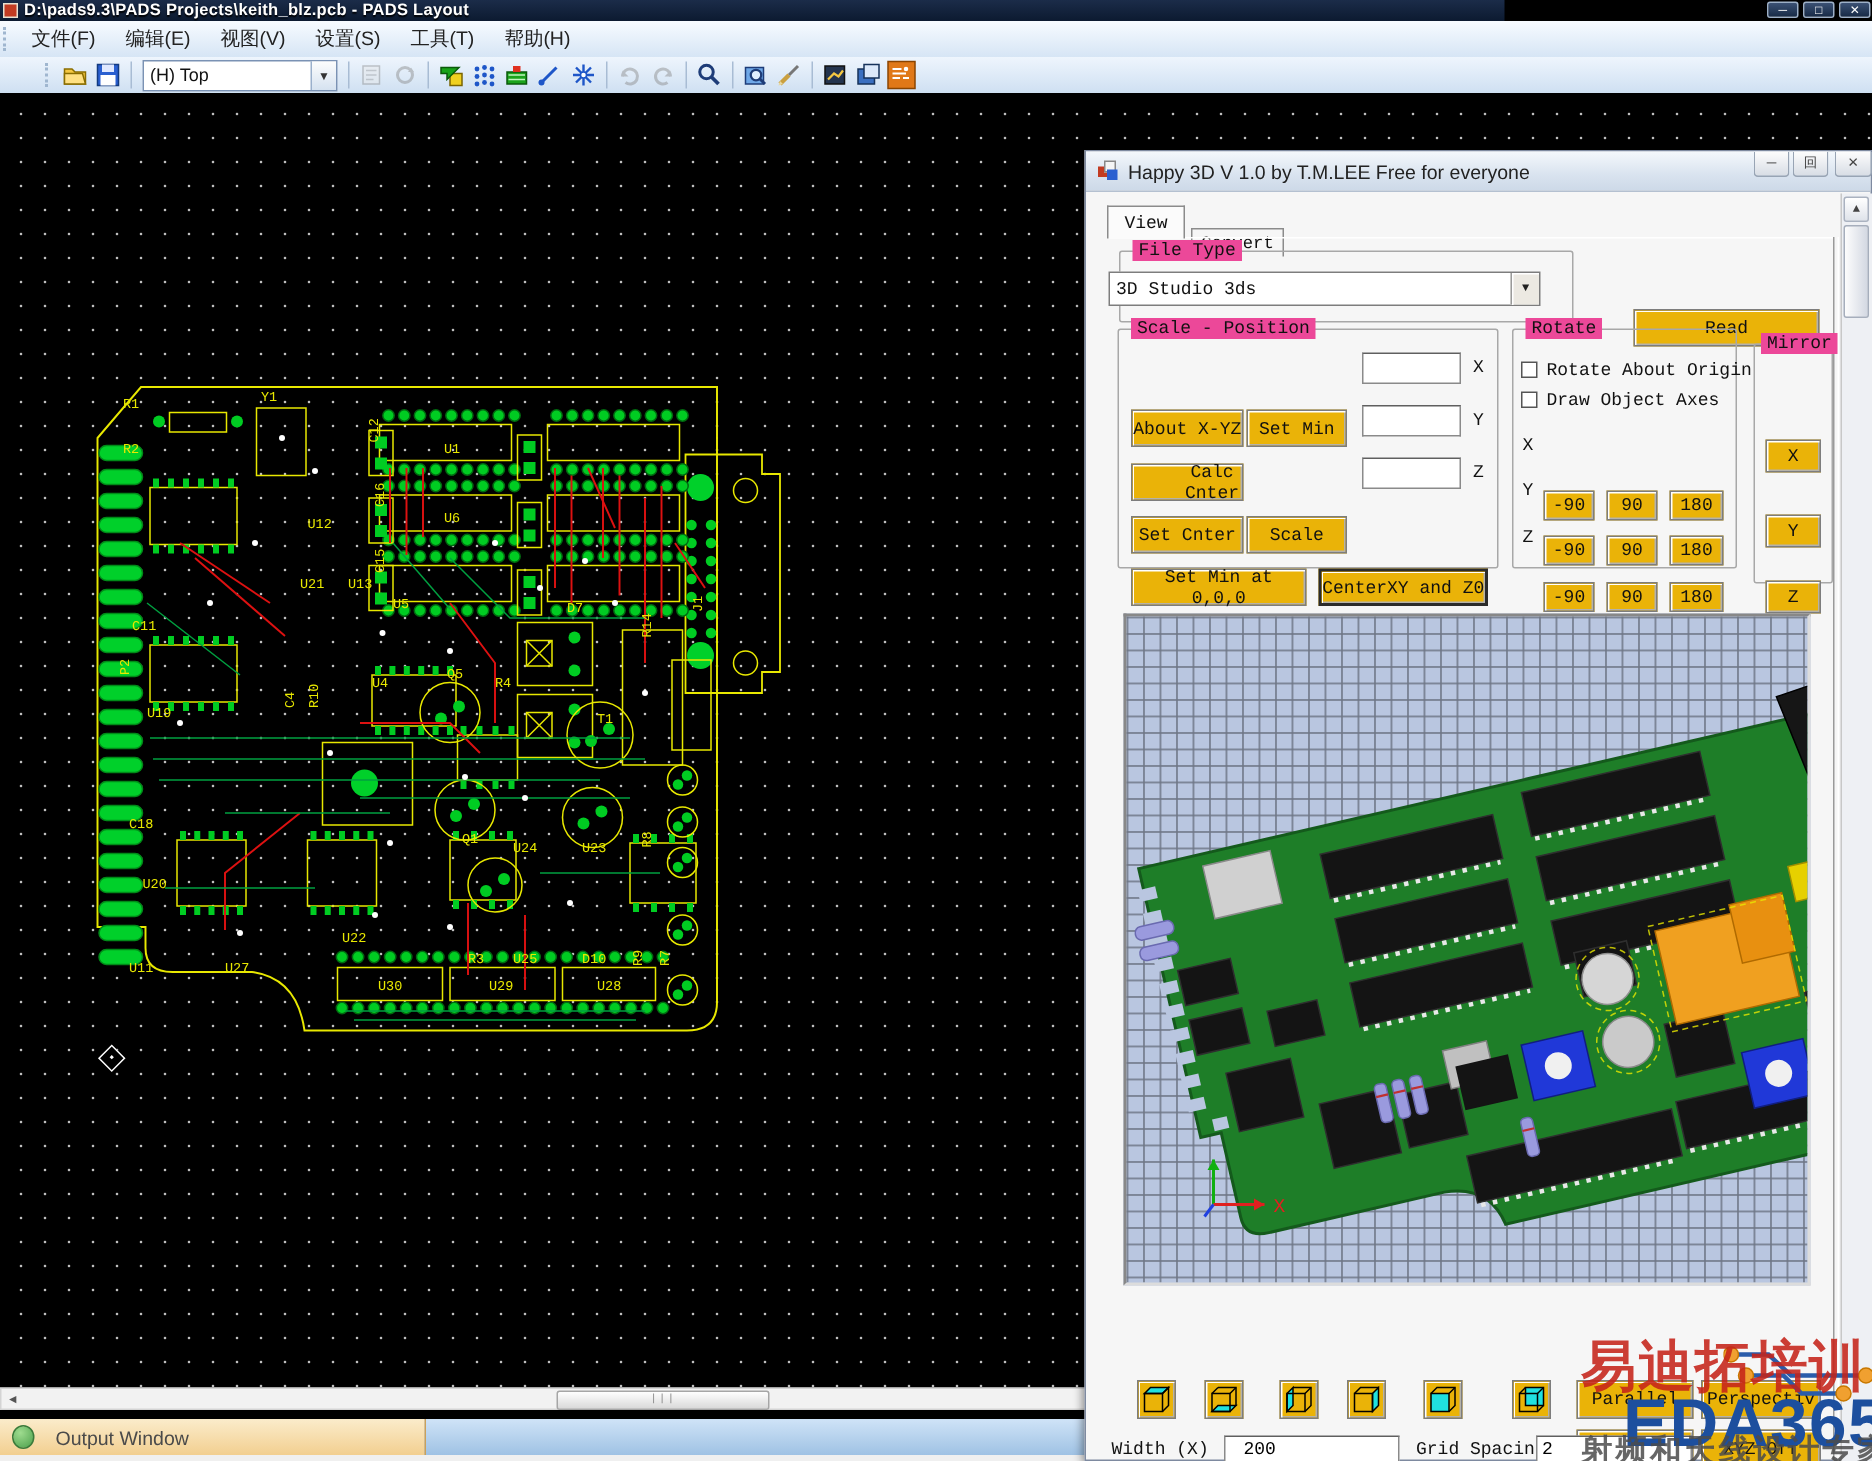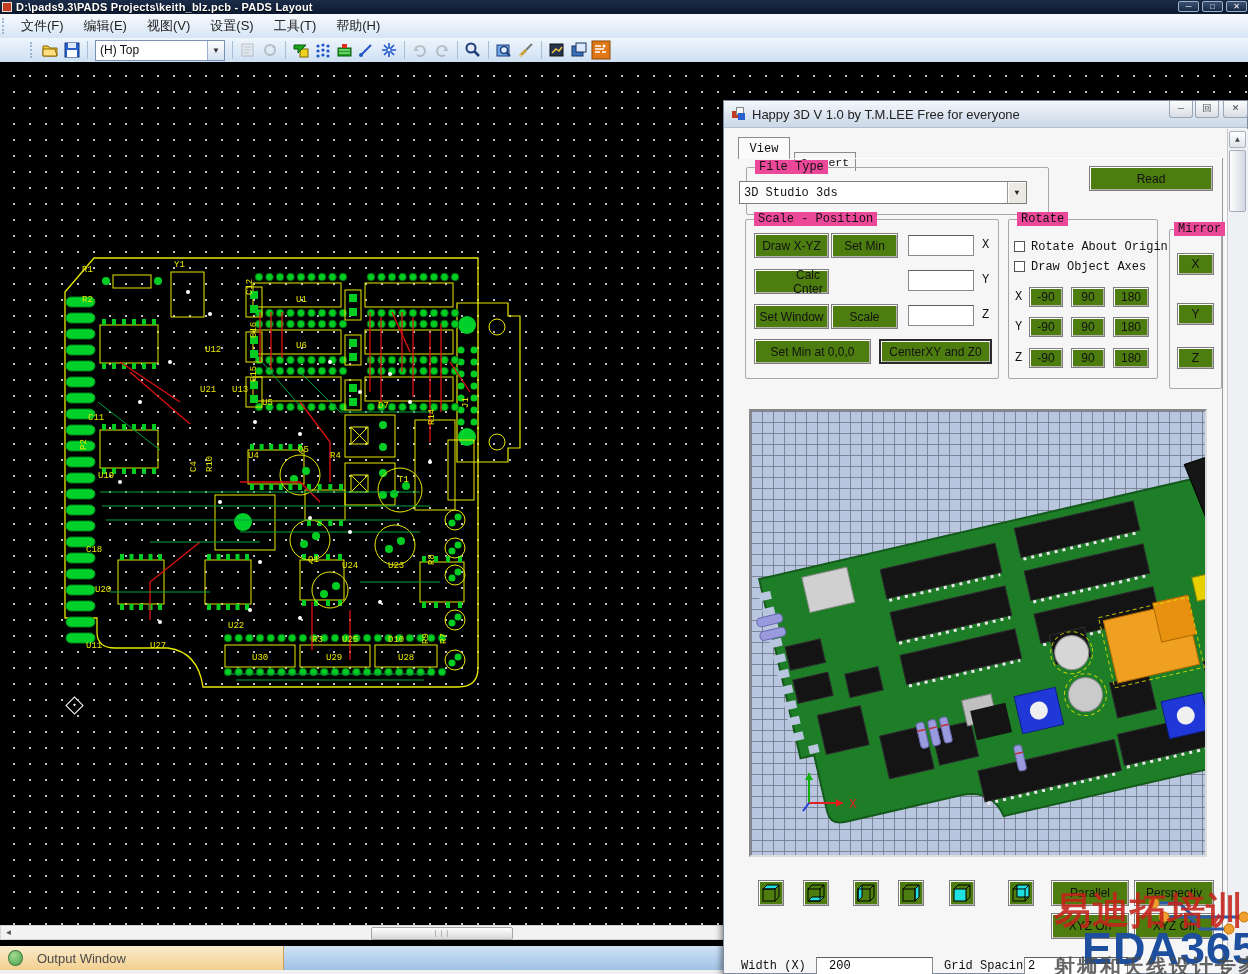--- a/index.html
+++ b/index.html
@@ -1,21 +1,21 @@
 <!DOCTYPE html>
 <html><head>
 <meta charset="utf-8">
 <style>
   html,body{margin:0;padding:0;background:#333;}
   .screen{position:relative;width:1248px;height:974px;overflow:hidden;background:#000;
           font-family:"Liberation Sans",sans-serif;-webkit-font-smoothing:antialiased;}
   .abs{position:absolute;}
 
   
-  .titlebar{left:0;top:0;width:1248px;height:14px;background:linear-gradient(#1b2c49,#0c1a30);
+  .titlebar{left:0;top:0;width:1003px;height:14px;background:linear-gradient(#1b2c49,#0c1a30);
             color:#fff;font-size:11px;display:flex;align-items:center;}
   .app-icon{width:10px;height:10px;margin:0 4px 0 2px;background:#c23b22;border:1px solid #e8e0d0;box-sizing:border-box;}
   .title-text{white-space:nowrap;letter-spacing:.2px;font-weight:bold;text-shadow:0 1px 1px #000;}
   .winbtn{position:absolute;top:1px;height:11px;width:21px;background:linear-gradient(#3b5174,#182b47);
           border:1px solid #9db0c8;border-radius:2px;color:#fff;font-size:8px;line-height:10px;text-align:center;box-sizing:border-box;}
   .menubar{left:0;top:14px;width:1248px;height:24px;background:linear-gradient(#f7fbff,#d6e5f5);
            display:flex;align-items:center;font-size:13px;color:#222;border-bottom:1px solid #c3d4e8;}
   .grip{width:3px;height:16px;margin:0 4px 0 2px;border-left:2px dotted #9fb6cf;}
   .menu-item{padding:2px 10px;}
   .toolbar{left:0;top:38px;width:1248px;height:24px;background:linear-gradient(#eef5fd,#cfe0f2);
@@ -57,23 +57,23 @@
   .dlg-icon{width:14px;height:14px;margin:0 6px 0 8px;position:relative;}
   .dlg-icon i{position:absolute;width:7px;height:7px;}
   .dlg-btn-cap{position:absolute;top:0;height:17px;background:linear-gradient(#fdfdfd,#d8dde5);
                border:1px solid #98a4b4;border-top:none;border-radius:0 0 3px 3px;color:#444;
                font-size:9px;line-height:15px;text-align:center;box-sizing:border-box;}
   .tab{position:absolute;box-sizing:border-box;border:1px solid #8b8b8b;border-bottom:none;
        background:#f6f6f6;text-align:center;}
   .tab.active{background:#fbfbfb;z-index:2;}
   .grp{position:absolute;border:1px solid #a8a8a8;border-radius:2px;box-sizing:border-box;}
   .grp-label{position:absolute;top:-8px;left:8px;background:#ec4899;padding:0 4px;font-size:12px;}
-  .dlg-btn{position:absolute;background:#4d7c0f;border:1px solid #7d7d7d;box-sizing:border-box;
+  .dlg-btn{position:absolute;background:#eab308;border:1px solid #7d7d7d;box-sizing:border-box;
            box-shadow:inset 1px 1px 0 #fff,inset -1px -1px 0 #b5b2aa;text-align:center;
-           font-family:Liberation Sans, sans-serif;font-size:12px;color:#111;display:flex;align-items:center;justify-content:center;}
+           font-family:Liberation Mono, monospace;font-size:12px;color:#111;display:flex;align-items:center;justify-content:center;margin-top:40px;}
   .dlg-btn.default{border:2px solid #2b2b2b;}
   .field{position:absolute;background:#fff;border:1px solid #8a8a8a;border-top-color:#5f5f5f;box-sizing:border-box;
          font-family:"Liberation Mono",monospace;font-size:12px;padding:1px 3px;}
   .cb{position:absolute;width:11px;height:11px;background:#fff;border:1px solid #555;box-sizing:border-box;}
   .cb-label{position:absolute;font-size:12px;white-space:nowrap;}
   .axis-lbl{position:absolute;font-size:12px;}
   .combo2{position:absolute;background:#fff;border:1px solid #7d7d7d;box-sizing:border-box;display:flex;align-items:center;}
   .combo2 .txt{flex:1;padding-left:4px;font-size:12px;}
   .combo2 .arr{width:18px;height:100%;background:#ece9e2;border-left:1px solid #9a9a9a;
                box-shadow:inset 1px 1px 0 #fff;font-size:8px;display:flex;align-items:center;justify-content:center;color:#222;}
@@ -750,28 +750,28 @@
     </div>
     <div class="combo2" style="left:15px;top:80px;width:288px;height:23px;">
       <span class="txt">3D Studio 3ds</span>
       <span class="arr">▼</span>
     </div>
     <div class="dlg-btn" style="left:365px;top:65px;width:124px;height:25px;">Read</div>
 
     <div class="grp" style="left:21px;top:118px;width:254px;height:160px;">
       <span class="grp-label">Scale - Position</span>
     </div>
-    <div class="dlg-btn" style="left:30px;top:132px;width:75px;height:25px;">Draw X-YZ</div>
+    <div class="dlg-btn" style="left:30px;top:132px;width:75px;height:25px;">About X-YZ</div>
     <div class="dlg-btn" style="left:107px;top:132px;width:67px;height:25px;">Set Min</div>
     <input class="field" style="left: 184px; top: 134px; width: 66px; height: 21px;" value="">
     <span class="axis-lbl" style="left:258px;top:137px;">X</span>
     <div class="dlg-btn" style="left:30px;top:168px;width:75px;height:25px;padding-left:33px;">Calc Cnter</div>
     <input class="field" style="left: 184px; top: 169px; width: 66px; height: 21px;" value="">
     <span class="axis-lbl" style="left:258px;top:172px;">Y</span>
-    <div class="dlg-btn" style="left:30px;top:203px;width:75px;height:25px;">Set Window</div>
+    <div class="dlg-btn" style="left:30px;top:203px;width:75px;height:25px;">Set Cnter</div>
     <div class="dlg-btn" style="left:107px;top:203px;width:67px;height:25px;">Scale</div>
     <input class="field" style="left: 184px; top: 204px; width: 66px; height: 21px;" value="">
     <span class="axis-lbl" style="left:258px;top:207px;">Z</span>
     <div class="dlg-btn" style="left:30px;top:238px;width:117px;height:25px;">Set Min at 0,0,0</div>
     <div class="dlg-btn default" style="left:155px;top:238px;width:113px;height:25px;">CenterXY and Z0</div>
 
     <div class="grp" style="left:284px;top:118px;width:150px;height:160px;">
       <span class="grp-label">Rotate</span>
     </div>
     <span class="cb" style="left:290px;top:140px;"></span>

